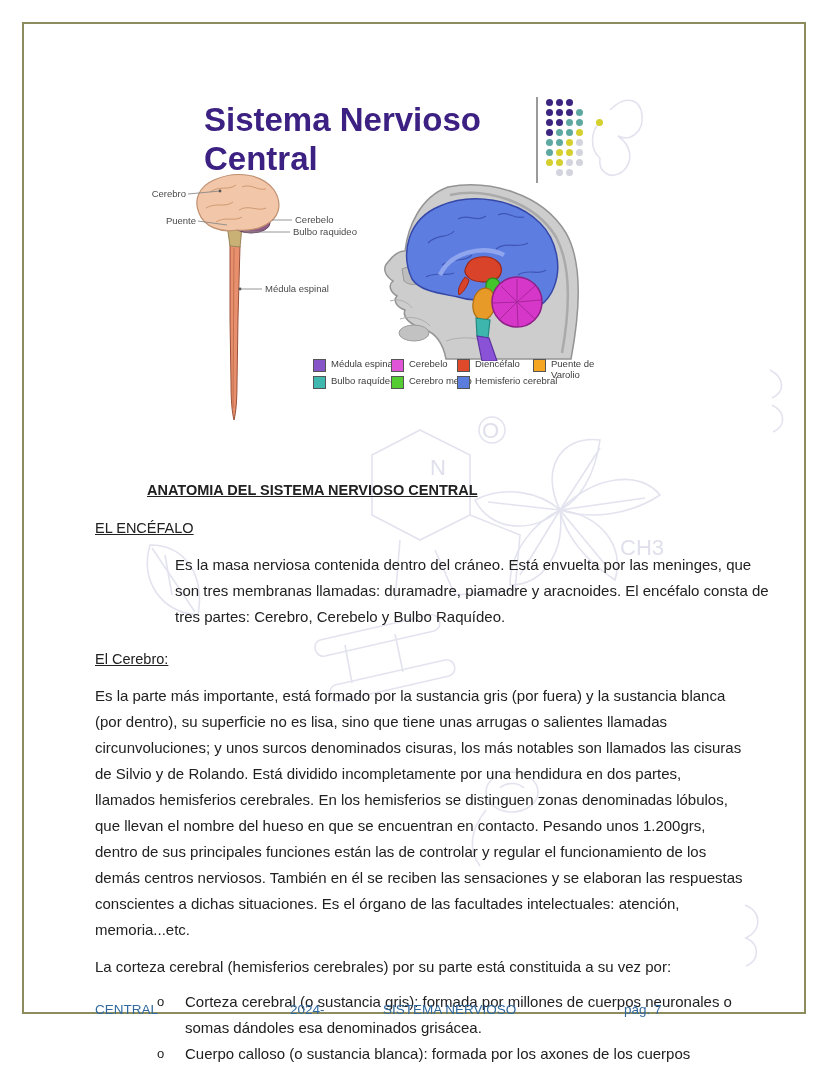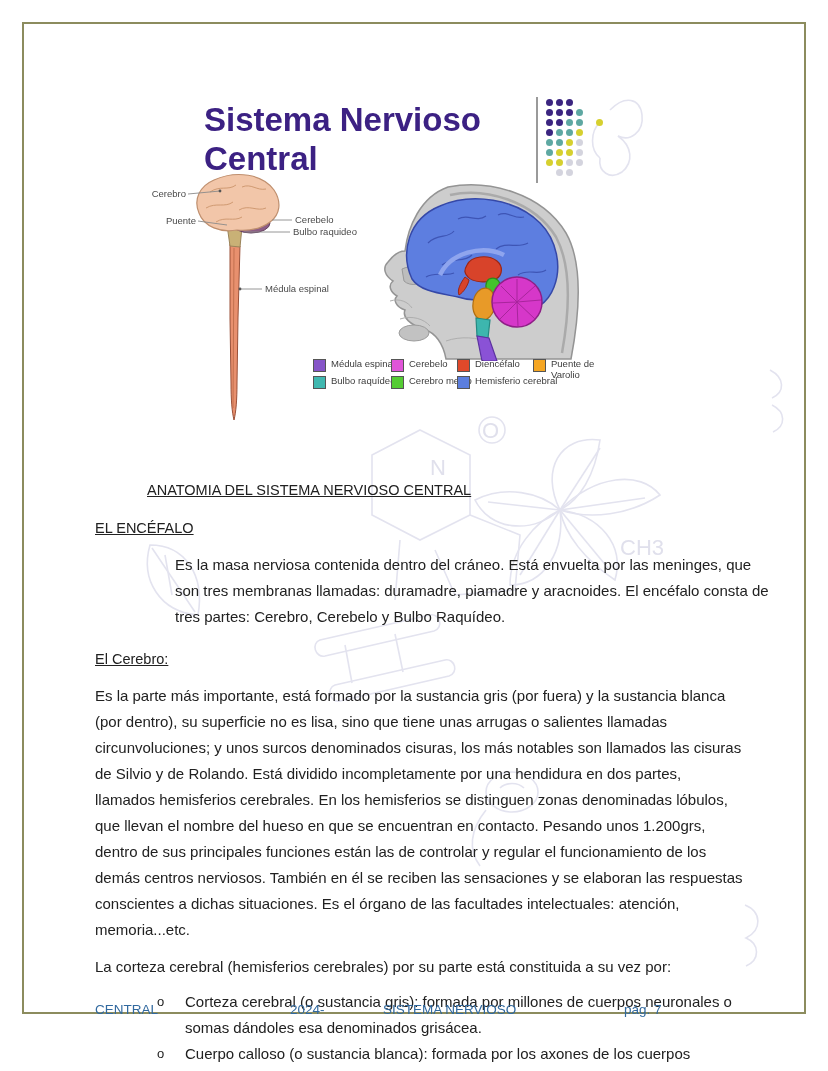--- a/index.html
+++ b/index.html
@@ -22,21 +22,21 @@
   .head-diagram{position:absolute;left:262px;top:88px;}
 
   .legend{position:absolute;left:222px;top:266px;width:340px;height:46px;font-size:9.5px;color:#3c3c3c;}
   .leg-col{position:absolute;top:0;display:flex;flex-direction:column;gap:4px;}
   .leg-item{display:flex;align-items:flex-start;gap:5px;}
   .swatch{width:11px;height:11px;border:1px solid #555;flex:0 0 auto;}
   .leg-label{line-height:1.15;}
 
   
   .content{position:absolute;left:95px;top:477px;width:650px;font-size:15px;line-height:26px;}
-  .h-section{margin:0 0 0 52px;font-weight:normal;text-decoration:underline;font-size:14.5px;}
+  .h-section{margin:0 0 0 52px;font-weight:bold;text-decoration:underline;font-size:14.5px;}
   .h-sub{margin-top:12px;font-size:14.5px;text-decoration:underline;}
   .indent{margin-left:80px;width:596px;}
   .para{margin-top:11px;}
   .bullets{margin-top:9px;}
   .bullet-row{display:flex;margin-left:62px;width:575px;}
   .bullet-marker{flex:0 0 28px;text-align:left;font-size:13px;color:#222;}
   .bullet-text{flex:1;}
 
   
   .footer{position:absolute;left:0;top:1002px;width:828px;height:24px;

